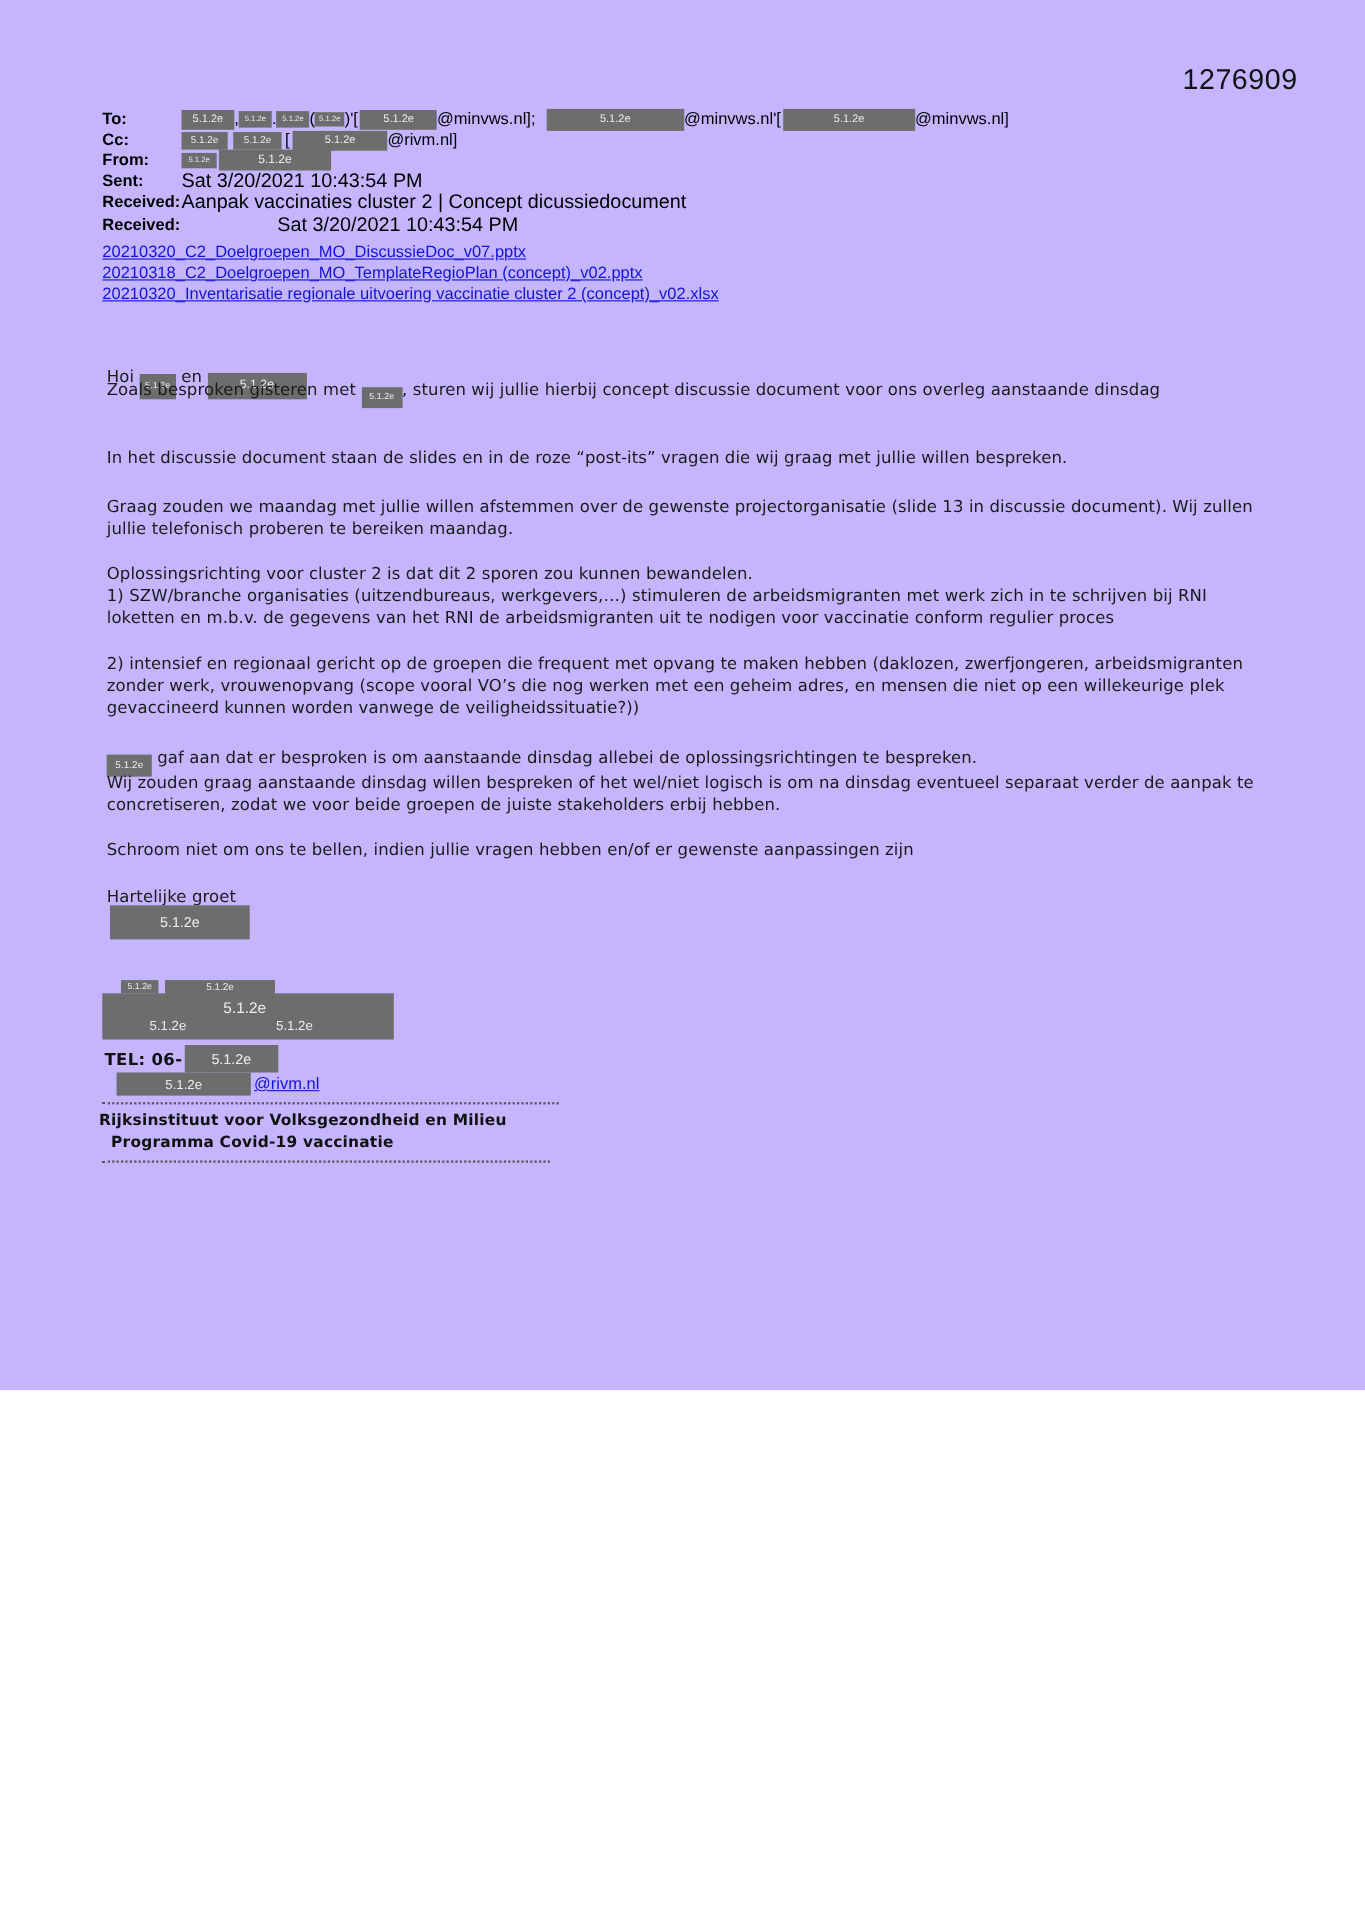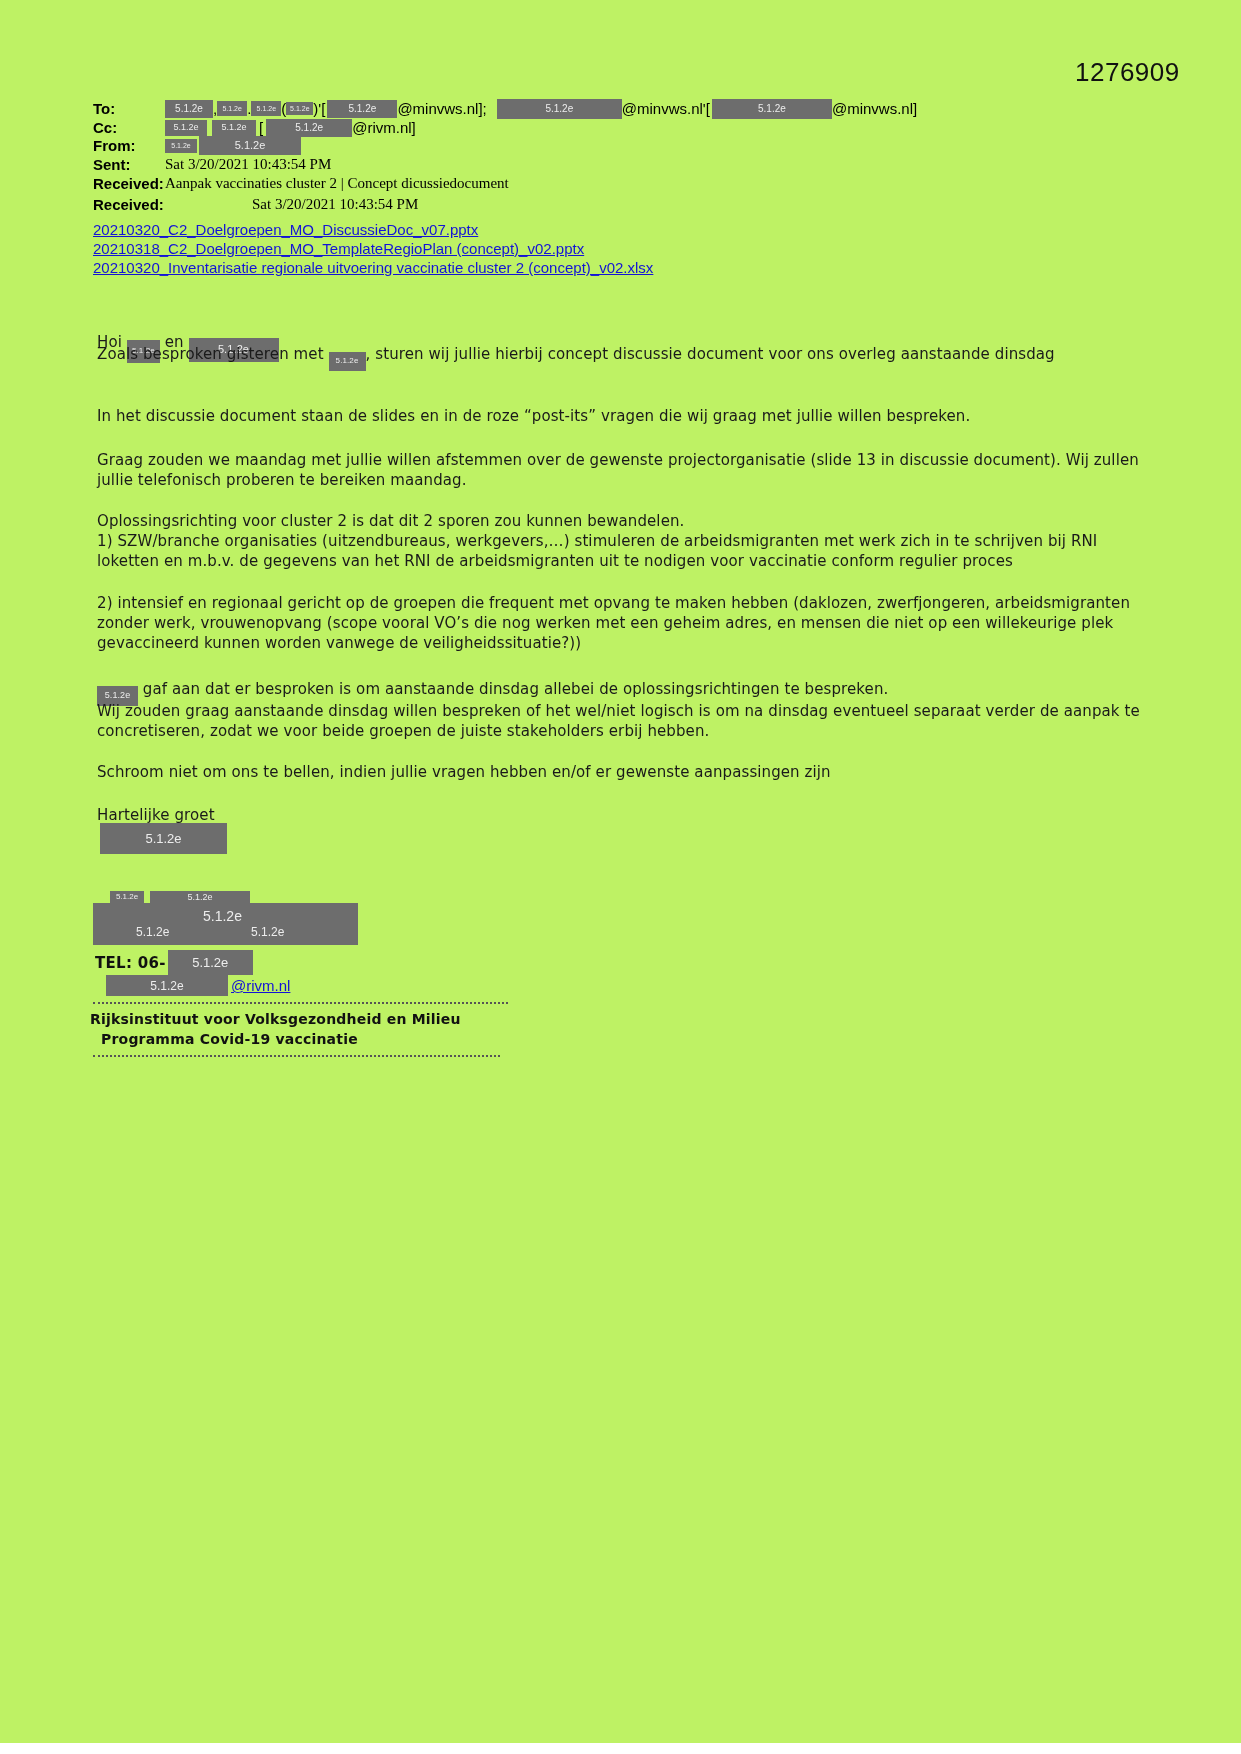--- a/index.html
+++ b/index.html
@@ -1,28 +1,28 @@
 <!DOCTYPE html>
 <html><head>
 <meta charset="utf-8">
 <style>
   * { margin:0; padding:0; box-sizing:border-box; }
   html,body { background:#fff; }
   .page {
-    position:relative; width:1241px; height:1743px; background:#bef264;
+    position:relative; width:1241px; height:1264px; background:#c4b5fd;
     font-family:"Liberation Sans", sans-serif; color:#000; overflow:hidden;
   }
   .docnum {
     position:absolute; left:1075px; top:57px;
     font-size:26px; color:#111; letter-spacing:0.5px;
   }
   
   .hrow { position:absolute; left:93px; height:19px; display:flex; align-items:center; white-space:nowrap; }
   .hlabel { display:inline-block; width:72px; font-weight:bold; font-size:15px; }
-  .hval  { font-size:15px;font-family:Liberation Serif, serif; }
+  .hval  { font-size:18px; }
   .htext { font-size:15px; }
   .rx-indent { margin-left:87px; }
   
   .red {
     background:#6d6d6d; color:#ededed; display:inline-flex;
     align-items:center; justify-content:center;
     font-family:"Liberation Sans", sans-serif; line-height:1; flex:0 0 auto;
   }
   .red-inline { vertical-align:-4px; display:inline-flex; }
   

